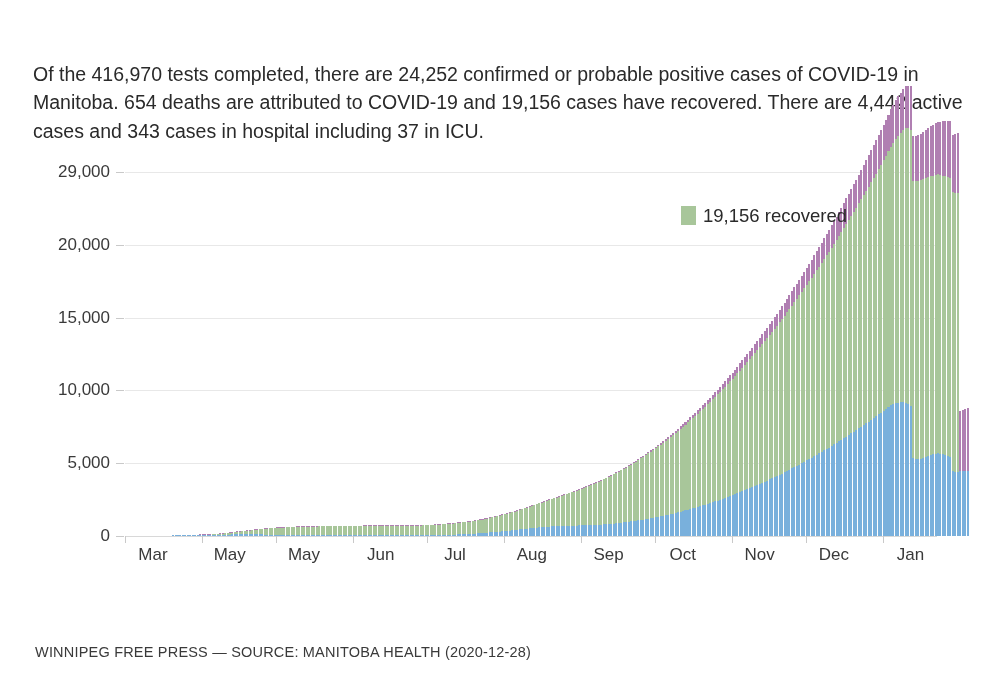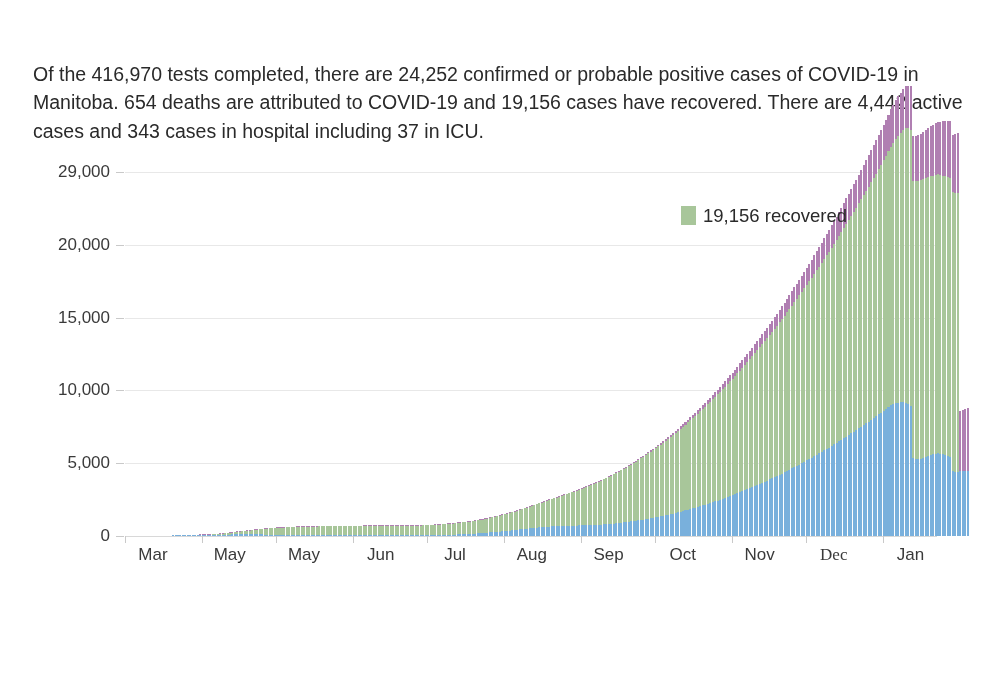--- a/index.html
+++ b/index.html
@@ -1828,20 +1828,21 @@
         <div class="xlabel" style="left: 330.024px;">Jul</div>
         <div class="xtick-mark" style="left: 378.768px;"></div>
         <div class="xlabel" style="left: 406.768px;">Aug</div>
         <div class="xtick-mark" style="left: 455.512px;"></div>
         <div class="xlabel" style="left: 483.512px;">Sep</div>
         <div class="xtick-mark" style="left: 529.78px;"></div>
         <div class="xlabel" style="left: 557.78px;">Oct</div>
         <div class="xtick-mark" style="left: 606.524px;"></div>
         <div class="xlabel" style="left: 634.524px;">Nov</div>
         <div class="xtick-mark" style="left: 680.793px;"></div>
-        <div class="xlabel" style="left: 708.793px; font-family: Liberation Serif, serif;">Dec</div>
+        <div class="xlabel" style="left: 708.793px;">Dec</div>
         <div class="xtick-mark" style="left: 757.537px;"></div>
         <div class="xlabel" style="left: 785.537px;">Jan</div>
       </div>
   </div>
 
+  <div class="source">WINNIPEG FREE PRESS — SOURCE: MANITOBA HEALTH (2020-12-28)</div>
 
 </div>
 
 </body></html>

